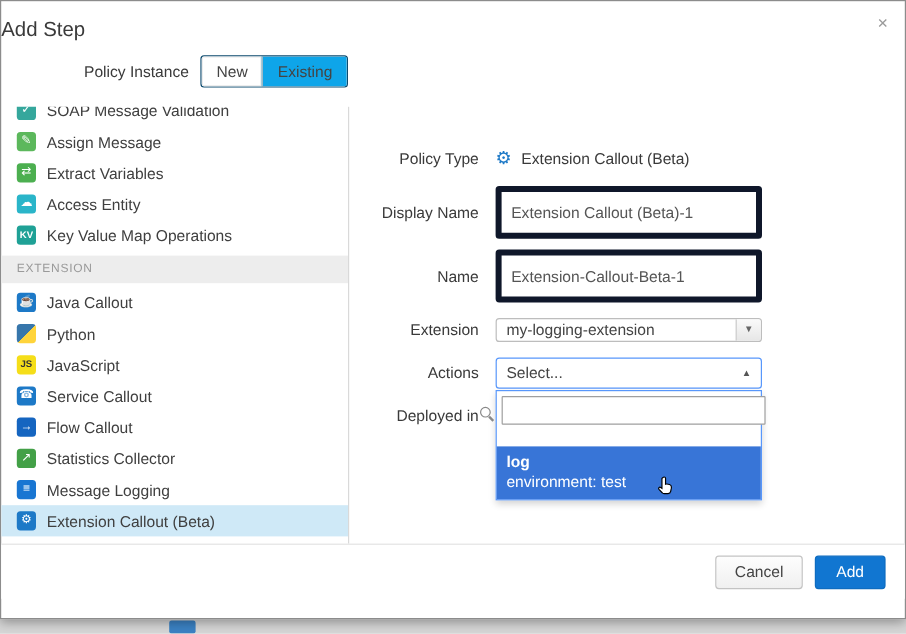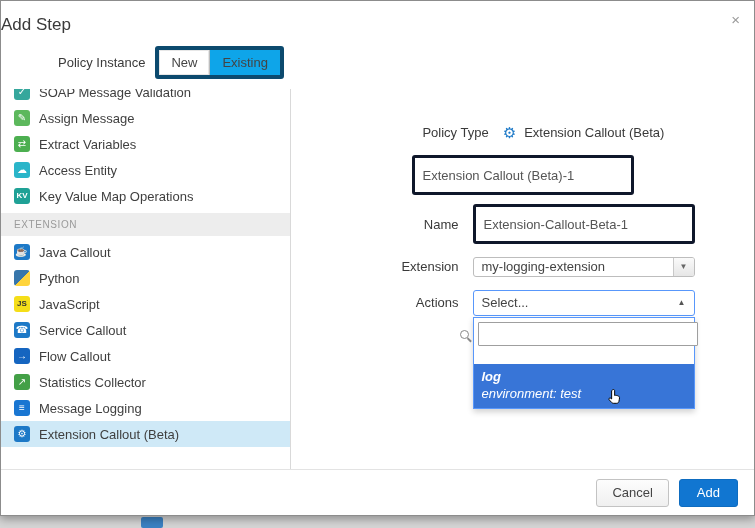--- a/index.html
+++ b/index.html
@@ -16,62 +16,62 @@
   .modal {
     position:absolute; top:0; left:0; width:755px; height:516px;
     background:#fff; border:1px solid #8c8c8c; box-shadow:0 3px 9px rgba(0,0,0,.35);
     z-index:2;
   }
   .modal-header { padding:14px 0 4px; position:relative; }
   .modal-title { font-size:17px; color:#3a3a3a; }
   .close-btn { position:absolute; top:11px; right:14px; font-size:15px; color:#9b9b9b; line-height:1; cursor:default; }
 
   .pi-row { display:flex; align-items:center; padding:7px 0 10px 57px; }
-  .pi-label { font-size:13px; color:#3a3a3a; margin-right:10px; }
-  .toggle { display:inline-flex; border:4px solid #0c4a6e; border-radius:3px; overflow:hidden; }
+  .pi-label { font-size:13px; color:#3a3a3a; margin-right:10px;margin-left:12px; }
+  .toggle { display:inline-flex; border:1px solid #0c4a6e; border-radius:3px; overflow:hidden; }
   .seg { padding:5px 12px; font-size:13px; color:#444; background:#fff; }
   .seg-new { background:#fff; box-shadow:inset 0 0 0 1px #e7e7e7; }
   .seg-existing { background:#0ea5e9; border-left:1px solid #bdbdbd; }
 
   .content { position:absolute; top:88px; bottom:46px; left:0; right:0; display:flex; }
 
   .left-panel { width:290px; border-right:1px solid #d9d9d9; overflow:hidden; }
   .list-item { height:26px; display:flex; align-items:center; gap:9px; padding-left:13px; font-size:13px; color:#3f3f3f; white-space:nowrap; }
   .list-item.first { margin-top:-10px; }
   .list-item.selected { background:#cfe9f7; }
   .p-icon { width:16px; height:16px; border-radius:3px; color:#fff; font-size:10px; line-height:16px; text-align:center; flex:none; }
   .icon-python { background:linear-gradient(135deg,#3776ab 50%,#ffd43b 50%); }
   [data-name="javascript-icon"] { color:#333; font-weight:bold; font-size:8px; }
   [data-name="key-value-map-operations-icon"] { font-size:8px; font-weight:bold; }
   .section-header { height:23px; margin:4px 0 3px; background:#ededed; color:#9a9a9a; font-size:10px; letter-spacing:.6px; display:flex; align-items:center; padding-left:13px; }
 
   .right-panel { flex:1; position:relative; padding-top:30px; }
-  .form-row { display:flex; align-items:center; margin-bottom:9px; min-height:27px;justify-content:center; }
+  .form-row { display:flex; align-items:center; margin-bottom:9px; min-height:27px; }
   .form-label { width:108px; text-align:right; margin-right:14px; font-size:13px; color:#3a3a3a; flex:none; }
   .pt-value { display:flex; align-items:center; gap:8px; font-size:13px; color:#3a3a3a; }
   .pt-icon { color:#1d79c7; font-size:15px; line-height:1; }
-  .text-input { width:222px; height:26px; border:3px solid #0f172a; border-radius:3px; padding:17px 8px; font-size:13px; color:#555; font-family:"Liberation Sans",sans-serif; background:#fff; }
+  .text-input { width:222px; height:26px; border:5px solid #0f172a; border-radius:3px; padding:17px 8px; font-size:13px; color:#555; font-family:"Liberation Sans",sans-serif; background:#fff; }
   .select { width:222px; height:20px; border:1px solid #bdbdbd; border-radius:3px; display:flex; align-items:center; background:#fff; overflow:hidden; }
   .select-text { flex:1; padding:0 8px; font-size:13px; color:#444; }
   .select-caret { width:21px; align-self:stretch; border-left:1px solid #c9c9c9; background:linear-gradient(#fafafa,#e6e6e6); display:flex; align-items:center; justify-content:center; color:#666; font-size:8px; }
 
   .actions-ctl { position:relative; width:222px; }
   .combobox { height:26px; border:1px solid #5897fb; border-radius:3px; display:flex; align-items:center; justify-content:space-between; padding:0 8px; background:#fff; font-size:13px; color:#444; }
   .combo-caret { font-size:8px; color:#555; }
   .dropdown { position:absolute; top:27px; left:0; width:222px; border:1px solid #5897fb; background:#fff; z-index:20; box-shadow:0 3px 6px rgba(0,0,0,.18); padding-top:4px; }
   .dd-search { margin:0 4px 4px; position:relative; }
   .dd-search input { width:100%; height:24px; border:1px solid #9f9f9f; border-radius:1px; padding:0 24px 0 6px; font-size:13px; font-family:"Liberation Sans",sans-serif; }
   .magnifier { position:absolute; right:9px; top:6px; width:9px; height:9px; border:1.5px solid #888; border-radius:50%; }
   .magnifier::after { content:""; position:absolute; width:5px; height:1.5px; background:#888; transform:rotate(45deg); right:-4px; bottom:-2px; }
-  .dd-option { background:#3875d7; color:#fff; padding:4px 8px 6px; position:relative;font-style:italic; }
+  .dd-option { background:#3875d7; color:#fff; padding:4px 8px 6px; position:relative; }
   .opt-name { font-weight:bold; font-size:13px; line-height:17px; }
   .opt-desc { font-size:13px; line-height:17px; }
   .cursor-ptr { position:absolute; left:132px; top:24px; width:18px; height:18px; }
 
-  .modal-footer { position:absolute; bottom:0; left:0; right:0; height:46px; border-top:1px solid #e3e3e3; background:#fff; display:flex; align-items:center; justify-content:flex-end; gap:10px; padding-right:16px; }
+  .modal-footer { position:absolute; bottom:16px; left:0; right:0; height:46px; border-top:1px solid #e3e3e3; background:#fff; display:flex; align-items:center; justify-content:flex-end; gap:10px; padding-right:16px; }
   .btn { height:28px; font-size:13px; border-radius:3px; padding:0 15px; font-family:"Liberation Sans",sans-serif; display:inline-flex; align-items:center; }
   .btn-cancel { border:1px solid #c3c3c3; background:linear-gradient(#fdfdfd,#f0f0f0); color:#444; }
   .btn-add { border:1px solid #0e6cc0; background:#1176d1; color:#fff; padding:0 17px; }
 </style>
 </head>
 <body>
 
 <div class="behind-strip" data-name="background-page">
   <div class="behind-blob" data-name="background-icon"></div>
 </div>
@@ -157,20 +157,21 @@
 
       <div class="form-row" data-name="policy-type-row">
         <span class="form-label" data-name="policy-type-label">Policy Type</span>
         <span class="pt-value" data-name="policy-type-value">
           <span class="pt-icon" data-name="policy-type-icon">⚙</span>
           <span data-name="policy-type-text">Extension Callout (Beta)</span>
         </span>
       </div>
 
       <div class="form-row" data-name="display-name-row">
+        <span class="form-label" data-name="display-name-label">Display Name</span>
         <input class="text-input" type="text" data-name="display-name-input" value="Extension Callout (Beta)-1" style="">
       </div>
 
       <div class="form-row" data-name="name-row">
         <span class="form-label" data-name="name-label">Name</span>
         <input class="text-input" type="text" data-name="name-input" value="Extension-Callout-Beta-1" style="">
       </div>
 
       <div class="form-row" data-name="extension-row">
         <span class="form-label" data-name="extension-label">Extension</span>

